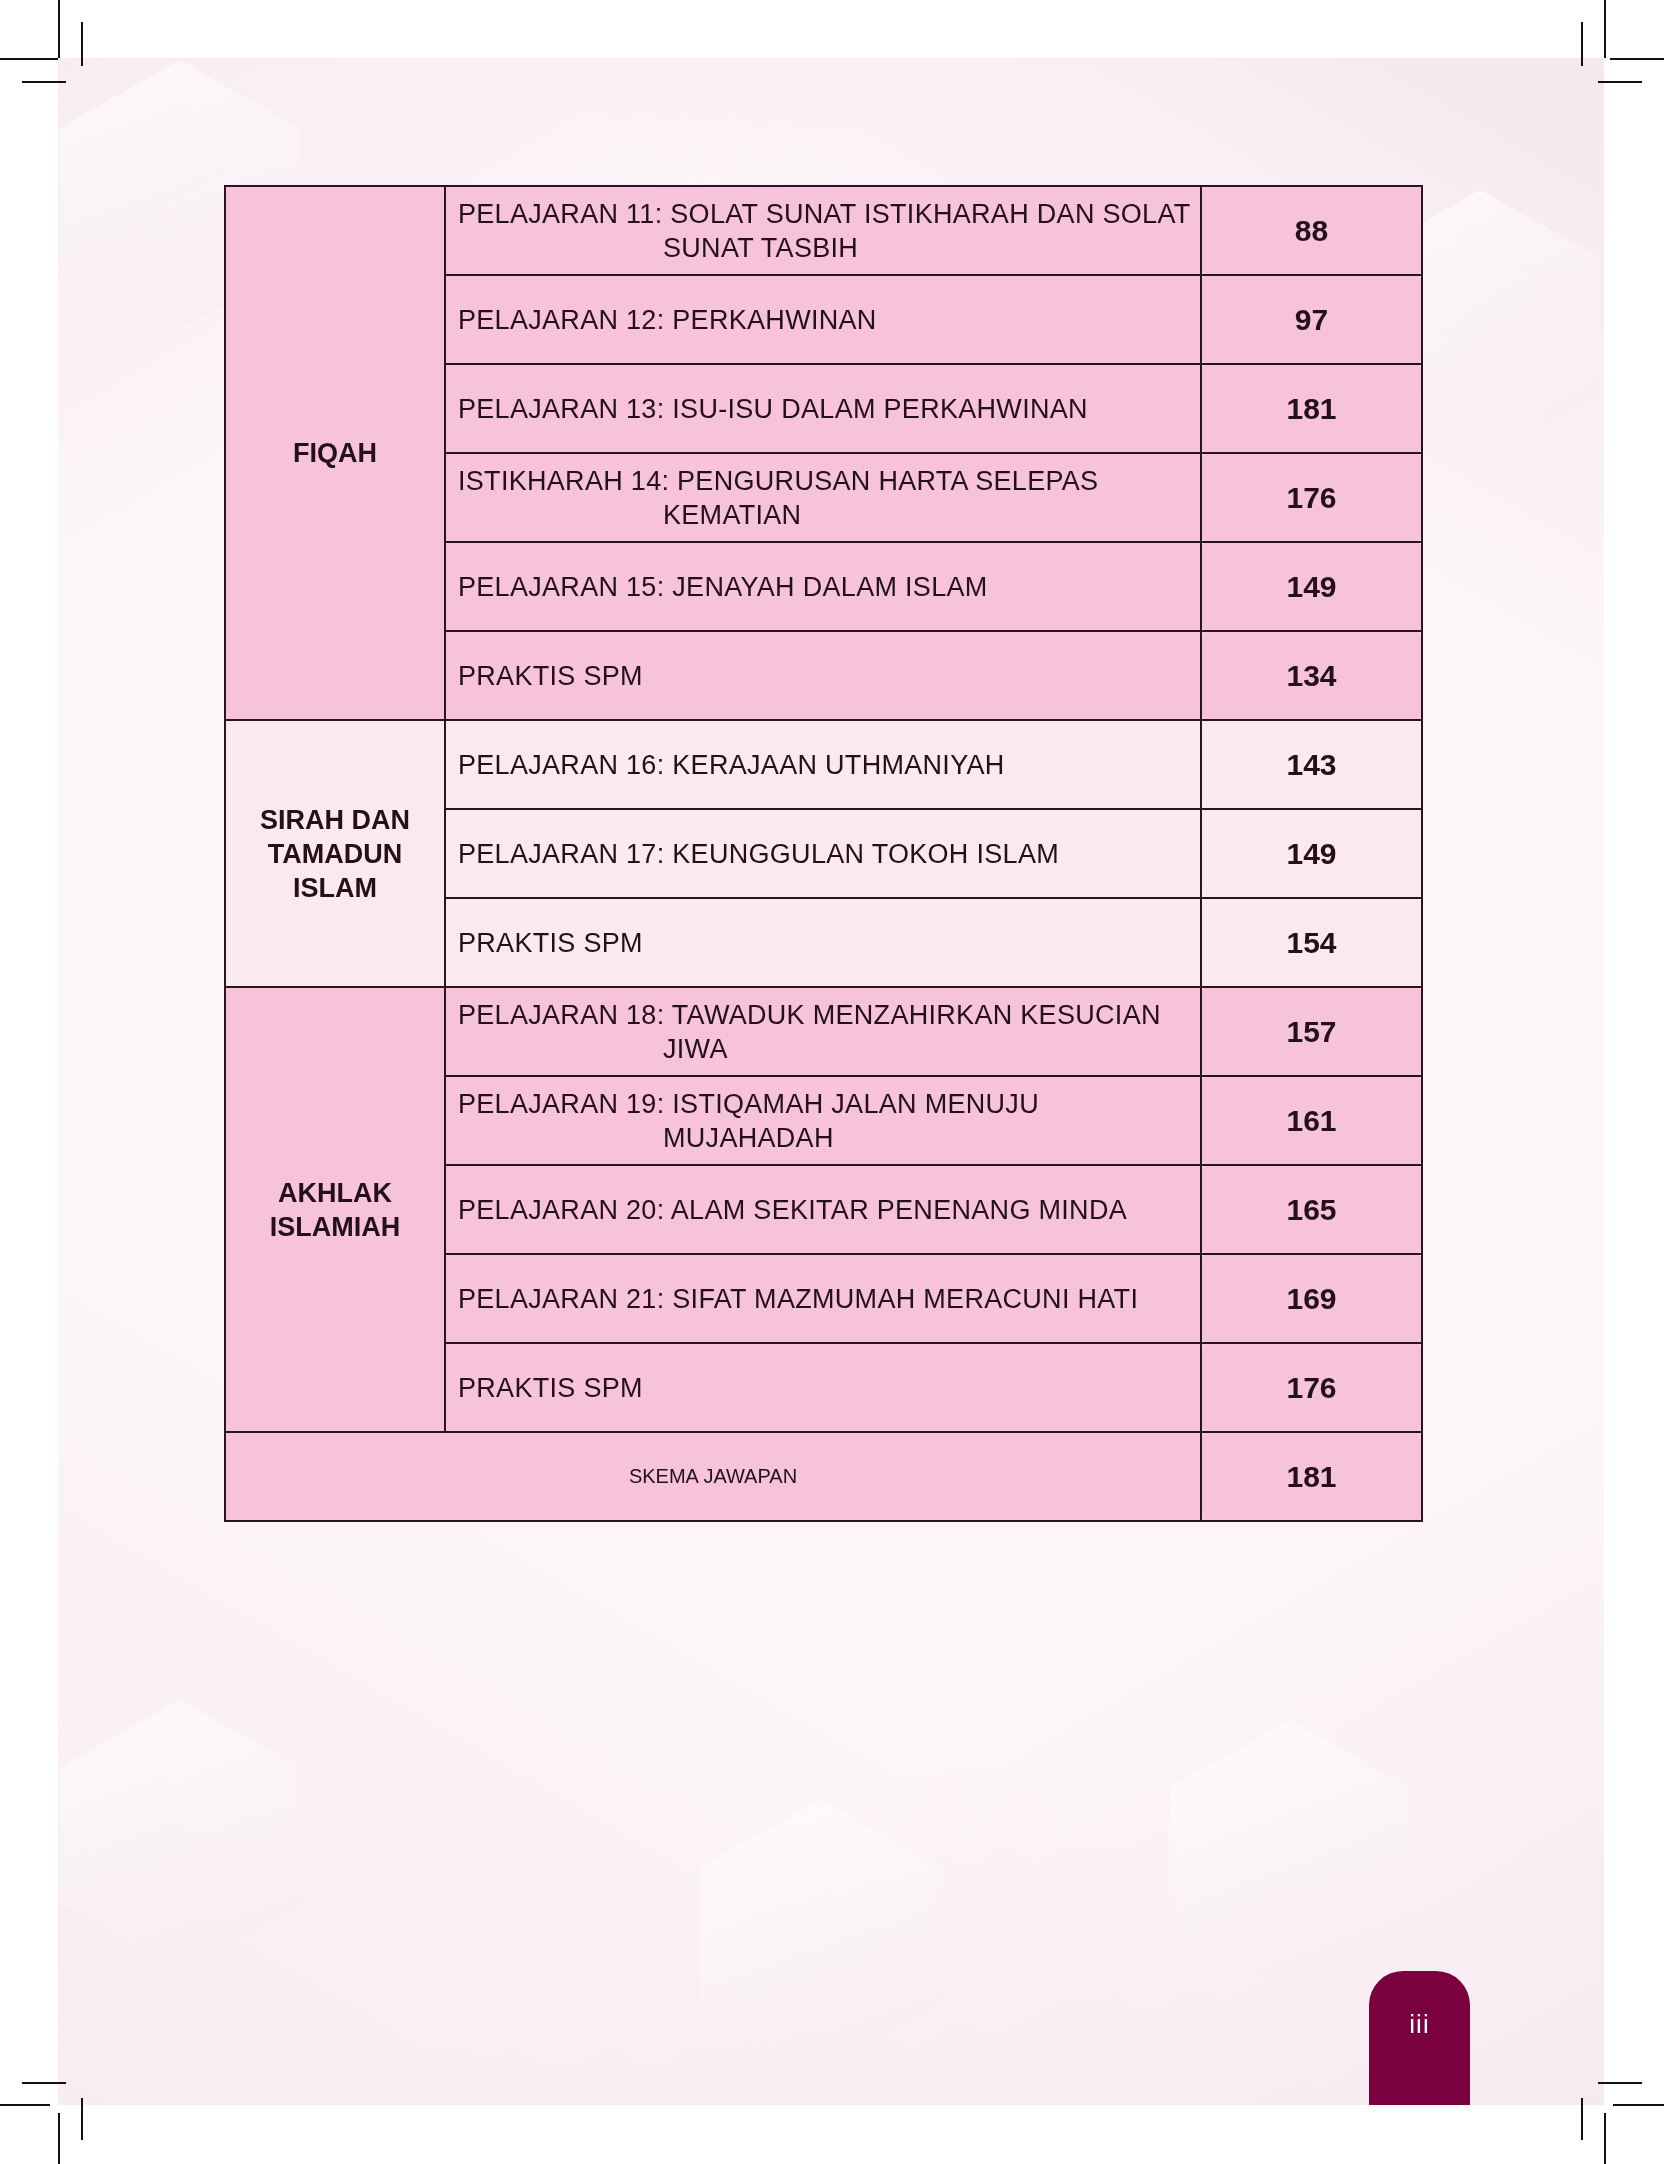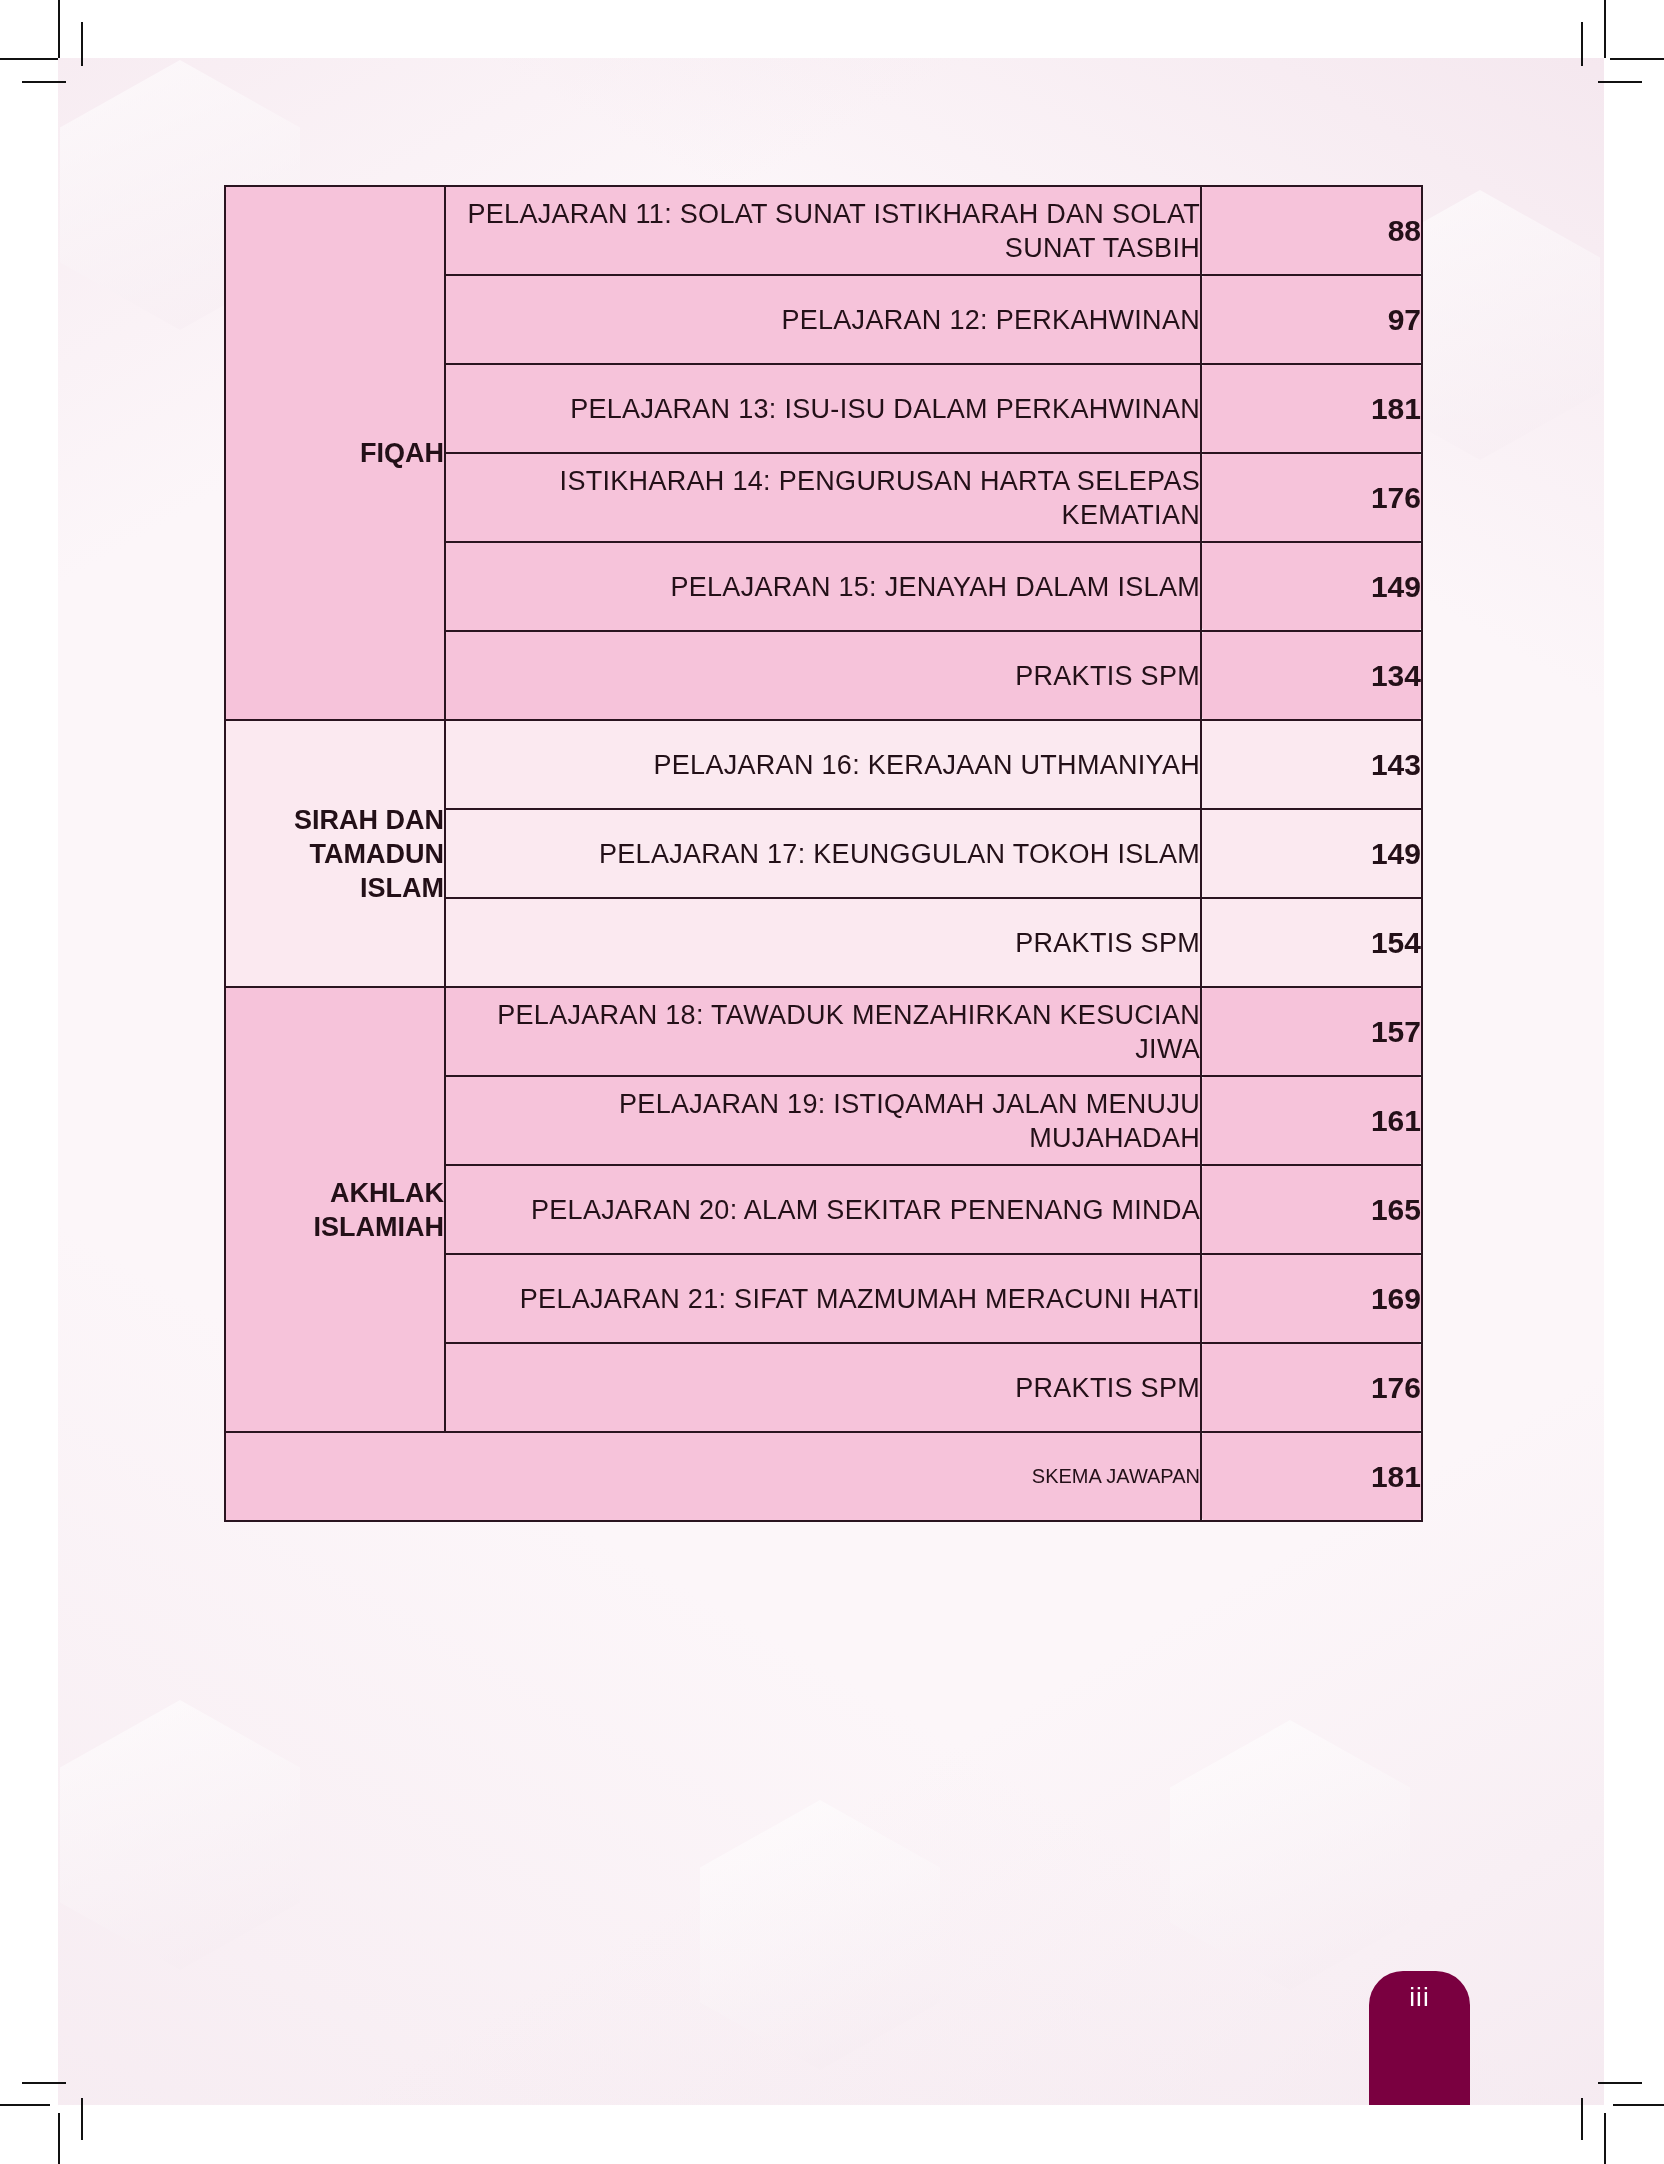--- a/index.html
+++ b/index.html
@@ -27,39 +27,38 @@
   .crop { position:absolute; background:#111; }
   .toc {
     position:absolute; left:224px; top:185px; width:1199px;
     border:2.5px solid #2a1420; box-sizing:border-box;
     border-collapse:collapse;
   }
   table.toc td {
     border:2.5px solid #2a1420;
     height:89px; padding:0; box-sizing:border-box;
     vertical-align:middle;
-    text-align:right;
   }
   .cat {
     width:220px; text-align:center; font-weight:bold; font-size:27px; line-height:34px;
   }
   .title {
     width:756px; font-size:27px; line-height:34px; padding-left:12px !important;
     letter-spacing:0.3px;
   }
   .title .lead { white-space:pre; }
   .title .cont { display:block; padding-left:205px; }
   .pg { text-align:center; font-weight:bold; font-size:30px;border-radius:6px; }
   .pink { background:#f6c3da; }
   .light { background:#fbe9f0; }
   .skema { text-align:center; font-size:20px; }
   .badge {
     position:absolute; left:1369px; top:1971px; width:101px; height:134px;
     background:#7a0040; border-radius:34px 34px 0 0;
-    color:#ffffff; text-align:center; font-size:26px; padding-top:11px; box-sizing:border-box;
+    color:#ffffff; text-align:center; font-size:26px; padding-top:38px; box-sizing:border-box;
     letter-spacing:1px;
   }
 </style>
 </head>
 <body>
 
 <div class="page-bg"></div>
 <div class="hex" style="left:60px;top:60px;"></div>
 <div class="hex" style="left:1360px;top:190px;"></div>
 <div class="hex" style="left:60px;top:1700px;"></div>

